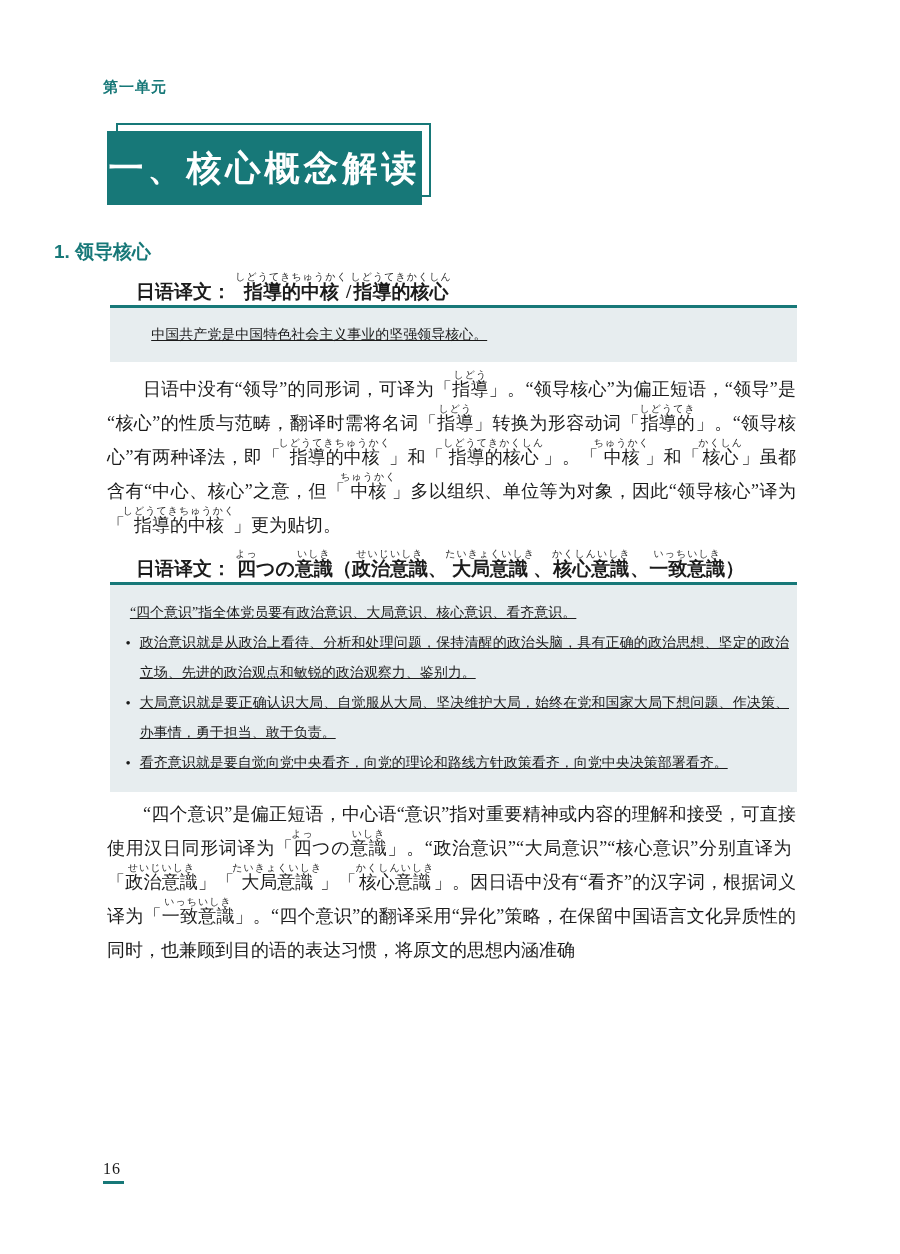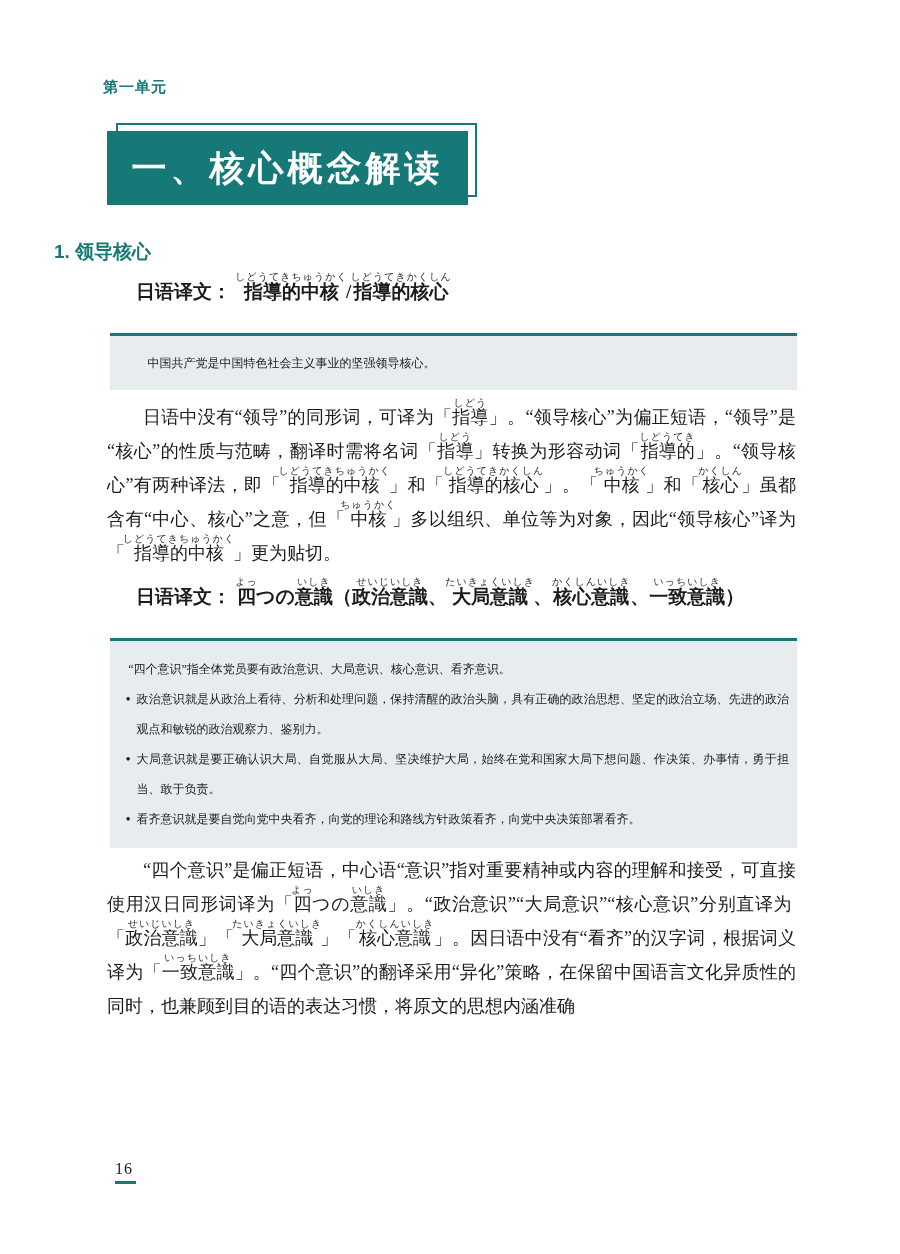--- a/index.html
+++ b/index.html
@@ -22,21 +22,21 @@
   
   .unit-label{
     margin:78px 0 0 103px;
     color:var(--accent);
     font-family:"Liberation Sans","DejaVu Sans",sans-serif;
     font-weight:bold;
     font-size:15px;
     letter-spacing:1px;
   }
   
-  .banner{position:relative;margin:34px 0 0 107px;width:361px;height:74px;}
+  .banner{position:relative;margin:34px 0 0 107px;width:315px;height:74px;}
   .banner-outline{
     position:absolute;left:9px;top:-8px;width:100%;height:100%;
     border:2px solid var(--accent);background:#fff;
   }
   .banner-main{
     position:absolute;inset:0;background:var(--accent);
     color:#fff;display:flex;align-items:center;justify-content:center;
     font-weight:bold;font-size:35px;letter-spacing:4px;
     font-family:"Liberation Serif","DejaVu Serif",serif;
   }
@@ -60,25 +60,26 @@
   .trans-label{font-family:"Liberation Sans","DejaVu Sans",sans-serif;margin-right:6px;}
   .trans-text{font-family:"Liberation Serif","DejaVu Serif",serif;}
   ruby{ruby-align:center;}
   rt{
     font-size:10px;font-weight:normal;color:#2a2a2a;
     letter-spacing:1px;
     font-family:"Liberation Sans","DejaVu Sans",sans-serif;
   }
   
   .quote-box{
-    margin:28px 103px 0 110px;
+    margin:0 103px 0 110px;
     background:var(--box-bg);
     border-top:3px solid var(--accent);
-    font-size:12px;
+    font-size:14px;
     padding:15px 16px;
+    text-decoration:underline;
   }
   .quote-box.single{text-indent:1.8em;line-height:24px;}
   .quote-box.multi{padding:13px 8px 14px;}
   .box-intro{text-indent:0.85em;line-height:30px;text-align:justify;}
   .box-bullets{list-style:none;}
   .bullet-item{
     position:relative;
     padding-left:1.55em;
     line-height:30px;
     text-align:justify;
@@ -92,21 +93,21 @@
   .para{
     margin:10px 104px 0 107px;
     font-size:18px;
     line-height:34px;
     text-indent:2em;
     text-align:justify;
   }
   .para.first{margin-top:8px;}
   .para.second{margin-top:5px;}
   
-  .page-number-block{position:absolute;left:103px;top:1160px;margin-left:12px;}
+  .page-number-block{position:absolute;left:103px;top:1160px;}
   .page-number{font-size:16px;letter-spacing:1px;}
   .page-number-rule{width:21px;height:3px;background:var(--accent);margin-top:3px;}
 </style>
 </head>
 <body>
 
 <div class="page">
 
   <div class="unit-label">第一单元</div>
 

